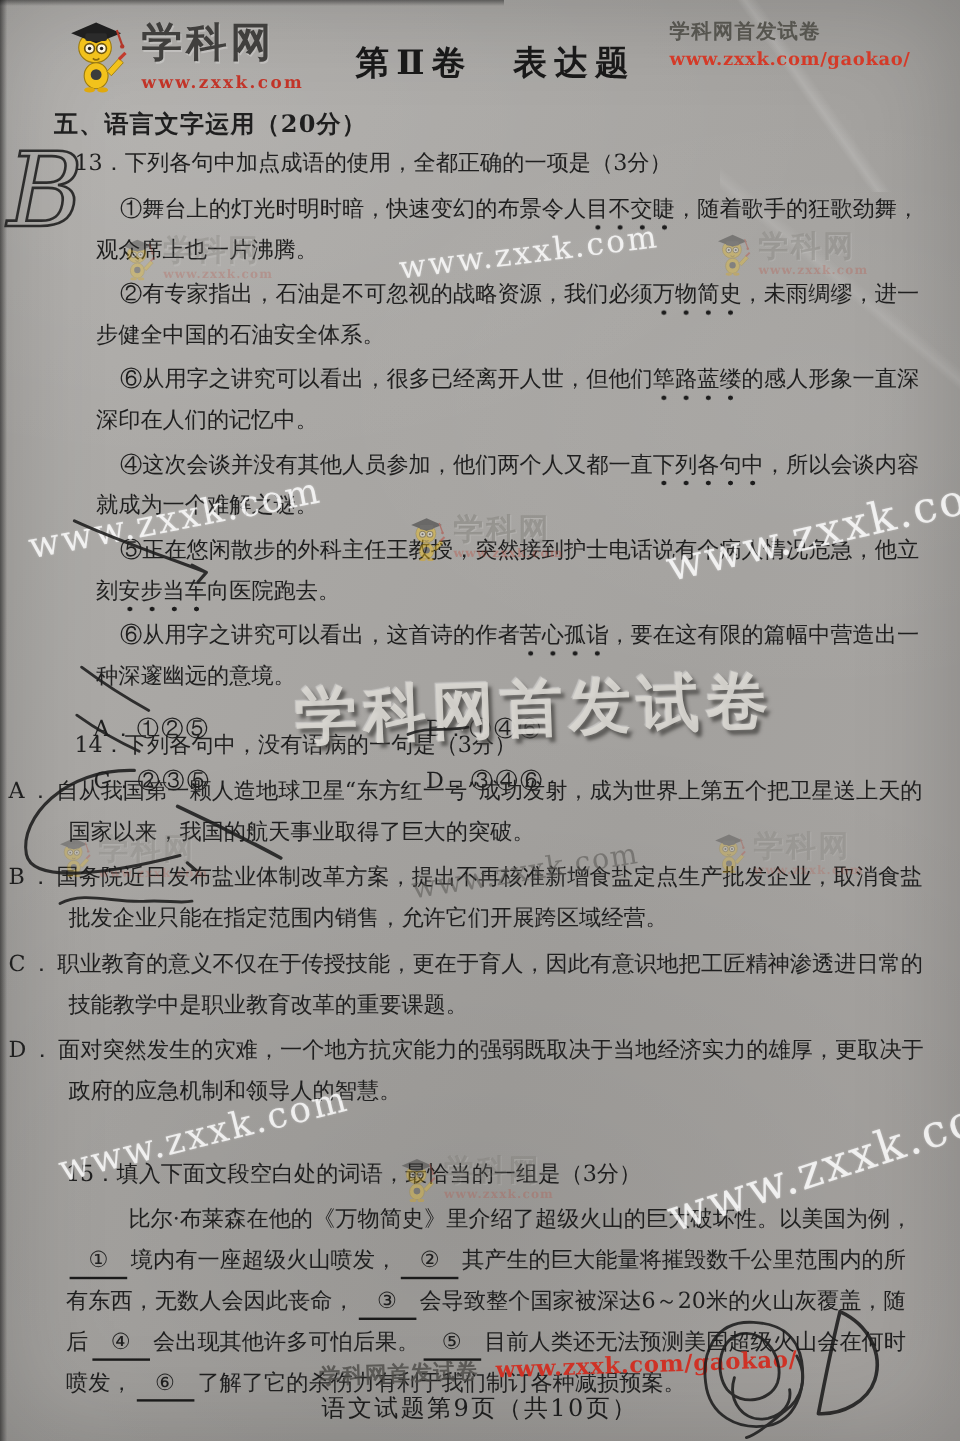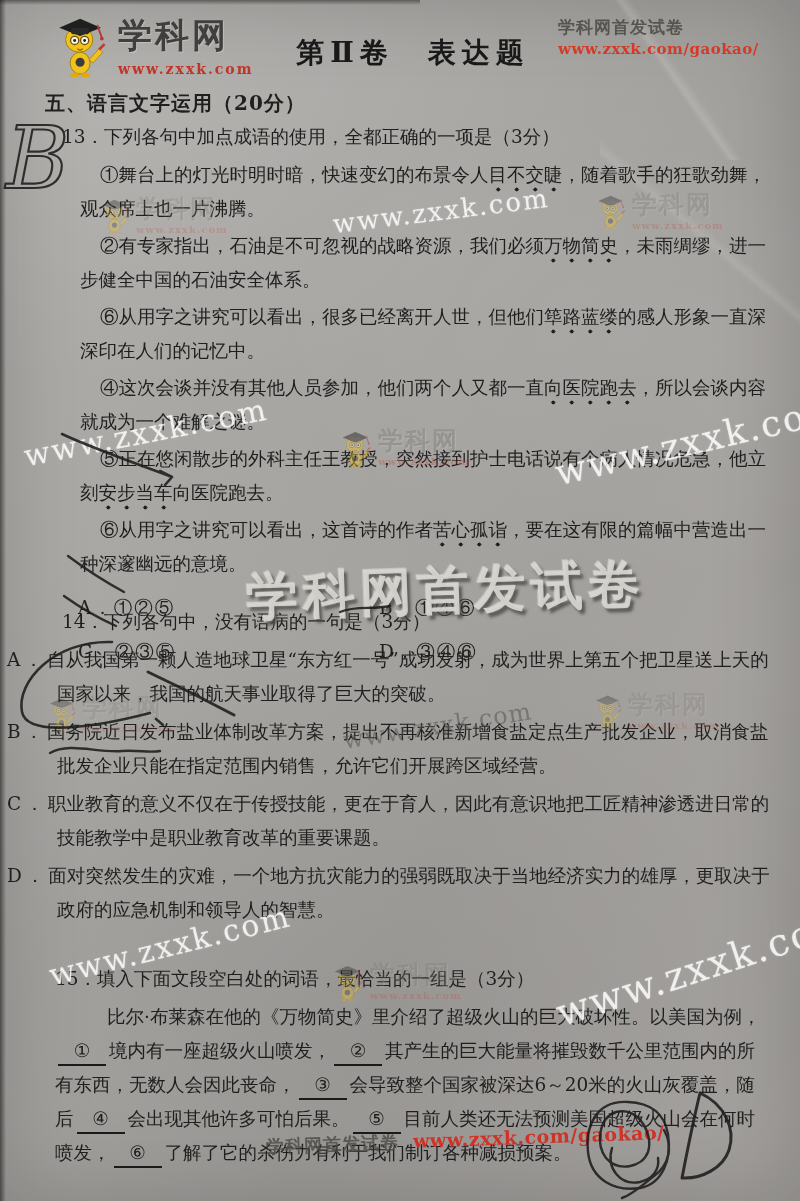--- a/index.html
+++ b/index.html
@@ -36,21 +36,21 @@
     font-size:28px;font-weight:bold;letter-spacing:6px;color:#191919;padding-left:13px;}
 
   
   .flowblock{position:absolute;left:0;width:800px;font-size:18.5px;line-height:34px;}
   #q13{top:86px;}
   #q14{top:605px;}
   #q15{top:962px;}
   .section{margin:0 0 0 45px;font-size:20px;font-weight:bold;letter-spacing:1px;}
   .stem{margin:0 28px 4px 62px;}
   .item{margin:3px 28px 0 80px;text-indent:20px;}
-  .optrow{display:flex;margin:10px 0 0 78px;gap:24px;}
+  .optrow{display:flex;margin:10px 0 0 78px;}
   .opt13{width:277px;letter-spacing:2px;}
   .opt14{margin:4px 28px 0 0;padding-left:57px;text-indent:-50px;}
   .optlabel{letter-spacing:4px;}
   .passage{margin:0 28px 0 55px;text-indent:52px;}
   .stem15{margin-left:55px;}
   .dots{padding-bottom:7px;
     background-image:radial-gradient(circle at 50% 50%, #1d1d1d 1.8px, rgba(0,0,0,0) 2.2px);
     background-size:18.5px 5px;background-repeat:repeat-x;background-position:0 100%;margin-top:36px;}
   .blank{display:inline-block;min-width:48px;text-align:center;text-indent:0;
     border-bottom:2px solid #1a1a1a;line-height:26px;margin:0 3px;}
@@ -119,21 +119,21 @@
     <div class="gk">www.zxxk.com/gaokao/</div>
   </div>
   <h1 class="title">第Ⅱ卷　表达题</h1>
 
   <div class="flowblock" id="q13">
     <h2 class="section">五、语言文字运用（20分）</h2>
     <p class="stem">13．下列各句中加点成语的使用，全都正确的一项是（3分）</p>
     <div class="item"><span>①舞台上的灯光时明时暗，快速变幻的布景令人</span><span class="dots">目不交睫</span><span>，随着歌手的狂歌劲舞，观众席上也一片沸腾。</span></div>
     <div class="item"><span>②有专家指出，石油是不可忽视的战略资源，我们必须</span><span class="dots">万物简史</span><span>，未雨绸缪，进一步健全中国的石油安全体系。</span></div>
     <div class="item"><span>⑥从用字之讲究可以看出，很多已经离开人世，但他们</span><span class="dots">筚路蓝缕</span><span>的感人形象一直深深印在人们的记忆中。</span></div>
-    <div class="item"><span>④这次会谈并没有其他人员参加，他们两个人又都一直</span><span class="dots">向医院跑去</span><span>，所以会谈内容就成为一个难解之谜。</span></div>
+    <div class="item"><span>④这次会谈并没有其他人员参加，他们两个人又都一直</span><span class="dots">下列各句中</span><span>，所以会谈内容就成为一个难解之谜。</span></div>
     <div class="item"><span>⑤正在悠闲散步的外科主任王教授，突然接到护士电话说有个病人情况危急，他立刻</span><span class="dots">安步当车</span><span>向医院跑去。</span></div>
     <div class="item"><span>⑥从用字之讲究可以看出，这首诗的作者</span><span class="dots">苦心孤诣</span><span>，要在这有限的篇幅中营造出一种深邃幽远的意境。</span></div>
     <div class="optrow">
       <span class="opt13">A．①②⑤</span>
       <span class="opt13">B．①④⑥</span>
     </div>
     <div class="optrow">
       <span class="opt13">C．②③⑤</span>
       <span class="opt13">D．③④⑥</span>
     </div>
@@ -145,20 +145,21 @@
     <p class="opt14"><span class="optlabel">B．</span><span>国务院近日发布盐业体制改革方案，提出不再核准新增食盐定点生产批发企业，取消食盐批发企业只能在指定范围内销售，允许它们开展跨区域经营。</span></p>
     <p class="opt14"><span class="optlabel">C．</span><span>职业教育的意义不仅在于传授技能，更在于育人，因此有意识地把工匠精神渗透进日常的技能教学中是职业教育改革的重要课题。</span></p>
     <p class="opt14"><span class="optlabel">D．</span><span>面对突然发生的灾难，一个地方抗灾能力的强弱既取决于当地经济实力的雄厚，更取决于政府的应急机制和领导人的智慧。</span></p>
   </div>
 
   <div class="flowblock" id="q15">
     <p class="stem stem15">15．填入下面文段空白处的词语，最恰当的一组是（3分）</p>
     <p class="passage"><span>比尔·布莱森在他的《万物简史》里介绍了超级火山的巨大破坏性。以美国为例，</span><span class="blank">①</span><span>境内有一座超级火山喷发，</span><span class="blank">②</span><span>其产生的巨大能量将摧毁数千公里范围内的所有东西，无数人会因此丧命，</span><span class="blank">③</span><span>会导致整个国家被深达6～20米的火山灰覆盖，随后</span><span class="blank">④</span><span>会出现其他许多可怕后果。</span><span class="blank">⑤</span><span>目前人类还无法预测美国超级火山会在何时喷发，</span><span class="blank">⑥</span><span>了解了它的杀伤力有利于我们制订各种减损预案。</span></p>
   </div>
 
+  <div class="footer">语文试题第9页（共10页）</div>
 
   <div class="wm wmlogo" style="left:98px;top:196px;opacity:.32">
     <svg width="34" height="38" viewBox="0 0 64 72">
         <use href="#mascot"></use>
       </svg>
     <div>
         <div class="t">学科网</div>
         <div class="u">www.zxxk.com</div>
       </div>
   </div>

